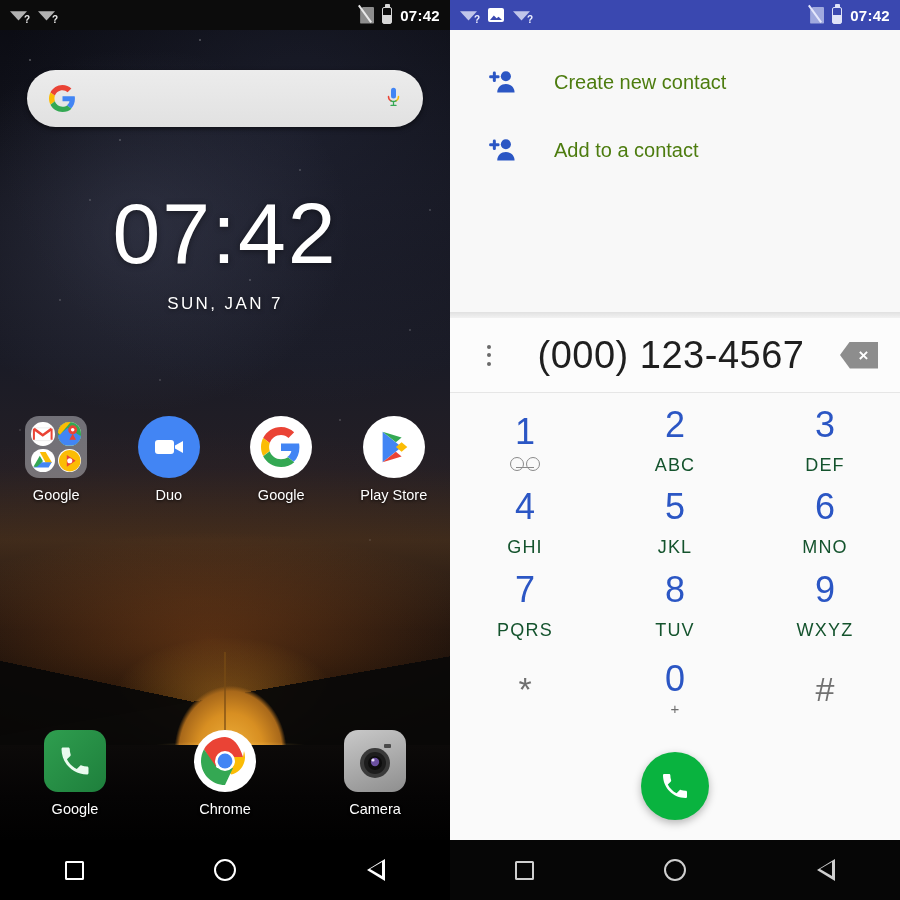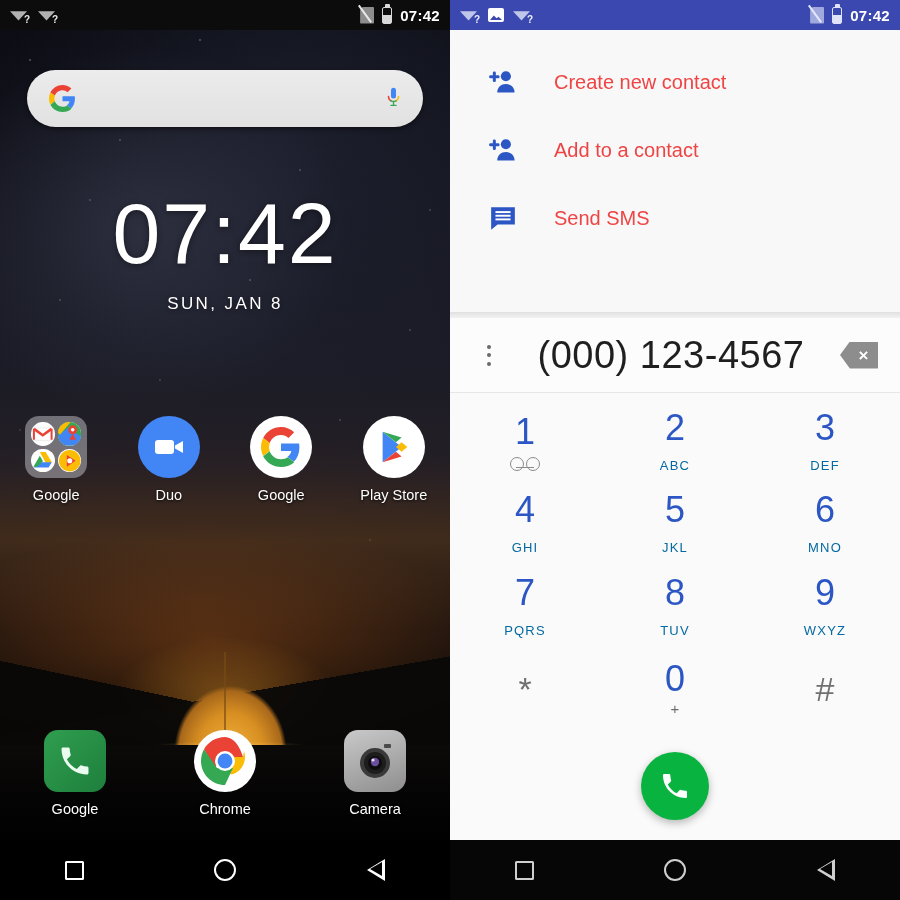--- a/index.html
+++ b/index.html
@@ -143,21 +143,21 @@
   .navbar.dim .nav-home { border-color:#cfcfcf; }
   .navbar.dim .nav-back:before { border-right-color:#cfcfcf; }
   .navbar.dim .nav-back:after { border-right-color:#060606; }
 
   
   .dialer { background:#fafafa; }
   .menu-panel { position:absolute; top:30px; left:0; right:0; height:282px;
     background:#f8f8f8; padding-top:18px; }
   .menu-item { display:flex; align-items:center; height:68px; padding-left:36px; gap:34px; }
   .menu-icon { width:34px; height:30px; display:flex; align-items:center; justify-content:center; }
-  .menu-label { font-size:20px; color:#ef4444; }
+  .menu-label { font-size:20px; color:#4d7c0f; }
   .panel-shadow { position:absolute; top:312px; left:0; right:0; height:9px;
     background:linear-gradient(180deg, rgba(0,0,0,.10), rgba(0,0,0,0)); }
 
   .number-row { position:absolute; top:318px; left:0; right:0; height:74px;
     background:#fcfcfc; display:flex; align-items:center; padding:0 22px; }
   .kebab { width:26px; display:flex; flex-direction:column; align-items:center; gap:4.5px;
     margin-left:4px; }
   .kebab span { width:4px; height:4px; border-radius:50%; background:#6a6a6a; display:block; }
   .number-text { flex:1; text-align:center; font-size:38px; color:#1f1f1f; font-weight:300;
     letter-spacing:.5px; }
@@ -165,21 +165,21 @@
     clip-path:polygon(26% 0, 100% 0, 100% 100%, 26% 100%, 0 50%);
     display:flex; align-items:center; justify-content:center; padding-left:9px; }
   .backspace span { color:#fff; font-size:17px; line-height:1; font-weight:bold; }
   .num-divider { position:absolute; top:392px; left:0; right:0; height:1px; background:#e6e6e6; }
 
   .keypad { position:absolute; top:400px; left:0; right:0; height:330px;
     display:grid; grid-template-columns:repeat(3,1fr); grid-template-rows:repeat(4,1fr); }
   .key { display:flex; flex-direction:column; align-items:center; justify-content:center; gap:1px; }
   .key-digit { font-size:36px; color:#2b56c4; font-weight:300; line-height:1; }
   .key-digit.gray { color:#707070; font-size:34px; }
-  .key-sub { font-size:13px; color:#0369a1; letter-spacing:1.2px; margin-top:11px; }
+  .key-sub { font-size:18px; color:#14532d; letter-spacing:1.2px; margin-top:11px; }
   .vm-icon { margin-top:6px; width:30px; height:12px; position:relative; }
   .vm-icon:before, .vm-icon:after { content:""; position:absolute; top:0; width:12px; height:12px;
     border:1.6px solid #8a8a8a; border-radius:50%; }
   .vm-icon:before { left:0; } .vm-icon:after { right:0; }
   .vm-icon span { position:absolute; left:6px; right:6px; bottom:0.6px; height:1.6px; background:#8a8a8a; }
   .plus-sub { font-size:15px; color:#6d6d6d; margin-top:2px; }
 
   .call-btn { position:absolute; left:50%; transform:translateX(-50%); top:752px;
     width:68px; height:68px; border-radius:50%; background:#09b33f;
     display:flex; align-items:center; justify-content:center;
@@ -240,21 +240,21 @@
           <path d="M20 16a8 8 0 0 1-4 7" stroke="#FBBC05" stroke-width="2.4" fill="none" stroke-linecap="round"></path>
           <path d="M8 23a8 8 0 0 0 8 0" stroke="#34A853" stroke-width="2.4" fill="none" stroke-linecap="round"></path>
           <rect x="11" y="24" width="2" height="6" fill="#34A853"></rect>
           <rect x="7" y="29" width="10" height="2.2" rx="1" fill="#34A853"></rect>
         </svg>
       </div>
     </div>
 
     <div class="clock">
       <div class="clock-time">07:42</div>
-      <div class="clock-date">SUN, JAN 8</div>
+      <div class="clock-date">SUN, JAN 7</div>
     </div>
 
     <div class="approw r1">
       <div class="app">
         <div class="icon64">
           <div class="folder">
             <div class="mini">
               <svg viewBox="0 0 24 24">
                   <rect x="2" y="6" width="20" height="13" rx="2" fill="#fff" stroke="#ddd" stroke-width=".5"></rect>
                   <path d="M3 7l9 6.5L21 7" stroke="#EA4335" stroke-width="2.6" fill="none"></path>
@@ -425,31 +425,20 @@
         <div class="menu-icon">
           <svg viewBox="0 0 26 22" width="30" height="26">
             <circle cx="15.5" cy="6" r="4.4" fill="#2b56c4"></circle>
             <path d="M8 20c0-4.2 3.4-7.2 7.5-7.2S23 15.8 23 20z" fill="#2b56c4"></path>
             <rect x="1" y="5.2" width="9" height="2.6" rx="1.1" fill="#2b56c4"></rect>
             <rect x="4.2" y="2" width="2.6" height="9" rx="1.1" fill="#2b56c4"></rect>
           </svg>
         </div>
         <div class="menu-label">Add to a contact</div>
       </div>
-      <div class="menu-item">
-        <div class="menu-icon">
-          <svg viewBox="0 0 26 24" width="28" height="26">
-            <path d="M2 2h22v16H8l-6 5z" fill="#2b56c4"></path>
-            <rect x="6" y="5.6" width="14" height="1.8" fill="#fff"></rect>
-            <rect x="6" y="9" width="14" height="1.8" fill="#fff"></rect>
-            <rect x="6" y="12.4" width="14" height="1.8" fill="#fff"></rect>
-          </svg>
-        </div>
-        <div class="menu-label">Send SMS</div>
-      </div>
     </div>
     <div class="panel-shadow"></div>
 
     <div class="number-row">
       <div class="kebab">
           <span></span>
           <span></span>
           <span></span>
         </div>
       <div class="number-text">(000) 123-4567</div>

